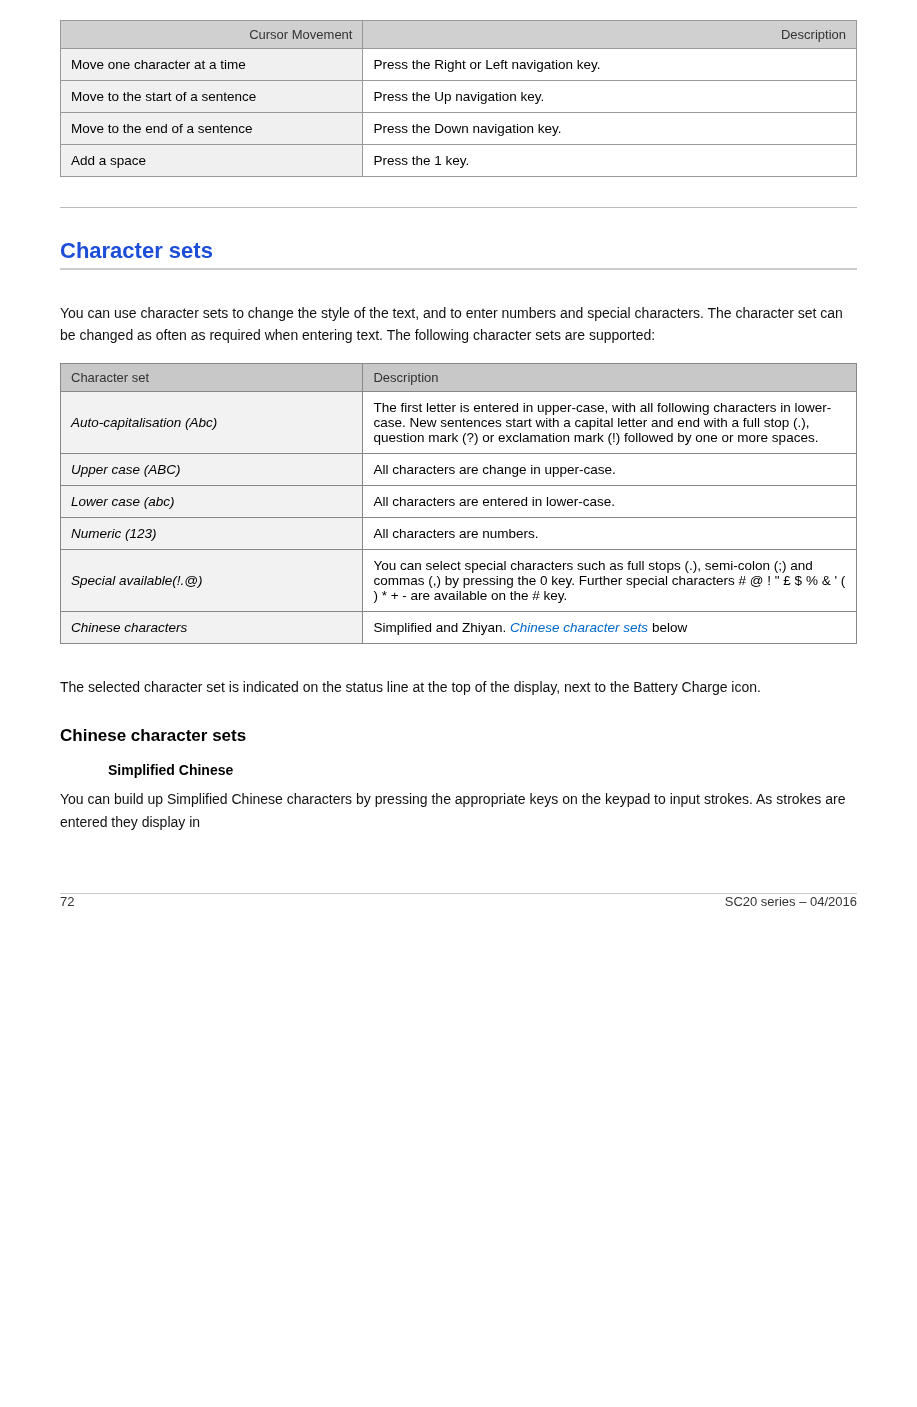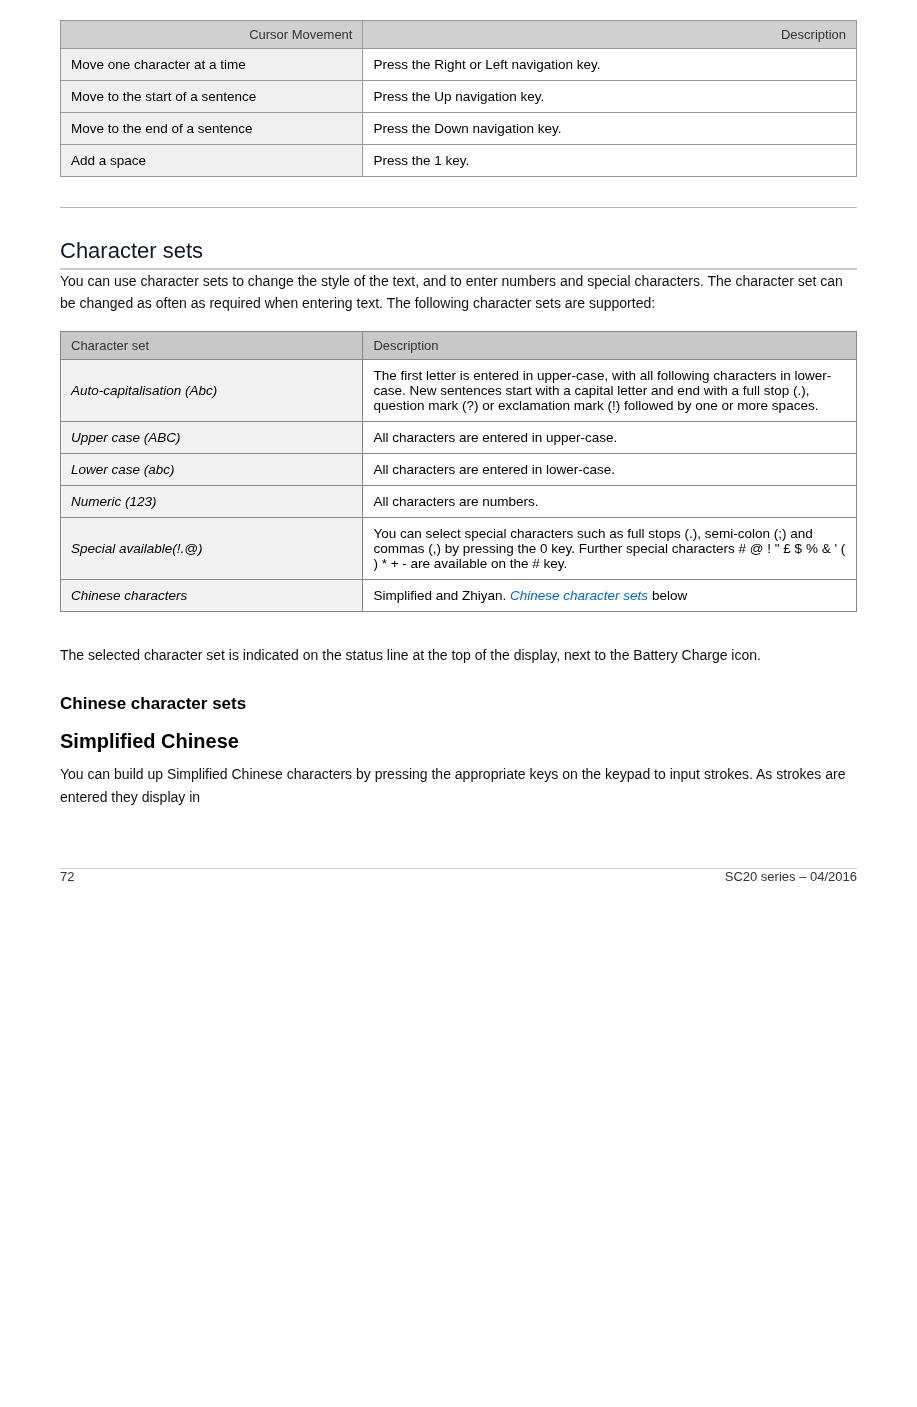--- a/index.html
+++ b/index.html
@@ -38,24 +38,24 @@
       background-color: #f0f0f0;
       width: 38%;
     }
     .cursor-table td:last-child {
       background-color: #fff;
     }
 
     
     .section-heading {
       font-size: 22px;
-      font-weight: normal;
-      color: #0f172a;
+      font-weight: bold;
+      color: #1d4ed8;
       margin-top: 30px;
-      margin-bottom: 0;
+      margin-bottom: 32px;
       padding-bottom: 4px;
       border-bottom: 2px solid #ccc;
     }
 
     .section-subheading {
       font-size: 17px;
       font-weight: bold;
       color: #000;
       margin-top: 28px;
       margin-bottom: 10px;
@@ -167,21 +167,21 @@
         <th>Description</th>
       </tr>
     </thead>
     <tbody id="charset-table-body">
     <tr>
       <td>Auto-capitalisation (Abc)</td>
       <td>The first letter is entered in upper-case, with all following characters in lower-case. New sentences start with a capital letter and end with a full stop (.), question mark (?) or exclamation mark (!) followed by one or more spaces.</td>
     </tr>
         <tr>
       <td>Upper case (ABC)</td>
-      <td>All characters are entered in upper-case.</td>
+      <td>All characters are change in upper-case.</td>
     </tr>
         <tr>
       <td>Lower case (abc)</td>
       <td>All characters are entered in lower-case.</td>
     </tr>
         <tr>
       <td>Numeric (123)</td>
       <td>All characters are numbers.</td>
     </tr>
         <tr>
@@ -194,21 +194,21 @@
     </tr>
       </tbody>
   </table>
 
   <p class="body-text">The selected character set is indicated on the status line at the top of the display, next to the Battery Charge icon.</p>
 </div>
 
 <div>
   <h2 class="section-subheading">Chinese character sets</h2>
 
-  <h3 class="section-subheading" style="font-size:20px; margin-top:16px;">Simplified Chinese</h3>
+  <h3 class="section-subheading" style="font-size:14px; margin-top:16px;margin-left:48px;">Simplified Chinese</h3>
 
   <p class="body-text">You can build up Simplified Chinese characters by pressing the appropriate keys on the keypad to input strokes. As strokes are entered they display in</p>
 </div>
 
 <div class="page-footer">
   <span>72</span>
   <span>SC20 series – 04/2016</span>
 </div>
 
 </body></html>

